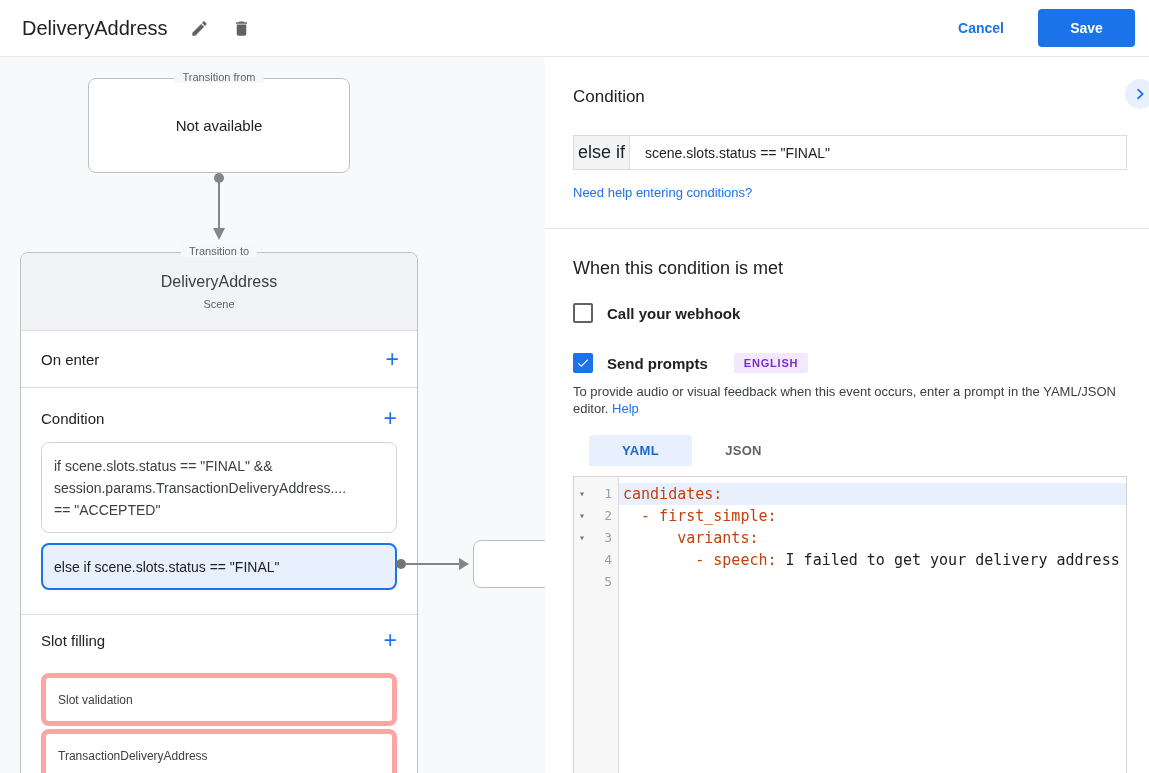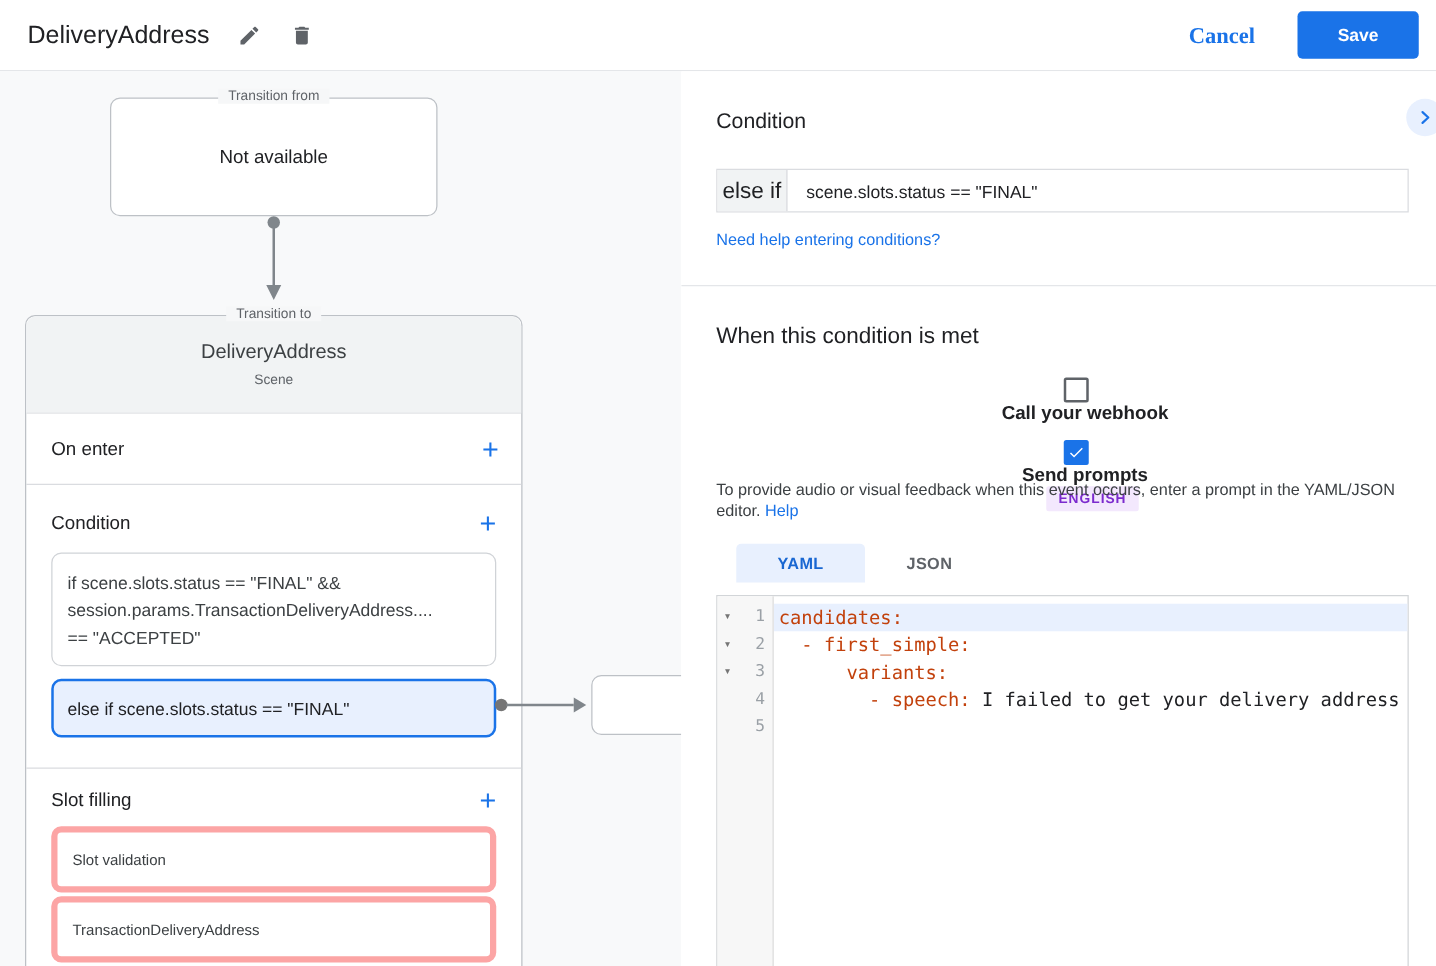--- a/index.html
+++ b/index.html
@@ -7,21 +7,21 @@
     font-family:"Liberation Sans", sans-serif; color:#202124; }
 
   
   .topbar { position:absolute; left:0; top:0; width:1149px; height:57px; background:#fff;
     border-bottom:1px solid #e4e6e9; display:flex; align-items:center; padding:0 14px 0 22px; }
   .topbar-title { font-size:20px; color:#202124; }
   .topbar-icons { display:flex; align-items:center; gap:22px; margin-left:22px; }
   .icon-btn { width:20px; height:20px; cursor:pointer; display:flex; align-items:center; justify-content:center; }
   .icon-btn svg { fill:#5f6368; }
   .topbar-spacer { flex:1; }
-  .btn-cancel { color:#1a73e8; font-size:18px; font-weight:bold; padding:9px 16px; cursor:pointer; border:none; background:transparent; margin-right:18px; font-family:Liberation Serif, serif; }
+  .btn-cancel { color:#1a73e8; font-size:14px; font-weight:bold; padding:9px 16px; cursor:pointer; border:none; background:transparent; margin-right:18px; font-family:Liberation Sans, sans-serif; }
   .btn-save { background:#1a73e8; color:#fff; font-size:14px; font-weight:bold; border:none; border-radius:4px;
     width:97px; height:38px; cursor:pointer; font-family:inherit; }
 
   
   .flow-panel { position:absolute; left:0; top:57px; width:545px; height:716px; background:#f8f9fa; overflow:hidden; }
 
   .legend { position:absolute; top:-8px; left:50%; transform:translateX(-50%);
     font-size:11px; color:#5f6368; background:#f6f7f8; padding:0 8px; white-space:nowrap; }
 
   .from-box { position:absolute; left:88px; top:21px; width:262px; height:95px; background:#fff;
@@ -48,21 +48,21 @@
   .section-condition { padding:20px 20px 24px 20px; border-bottom:1px solid #dadce0; }
   .section-head { display:flex; align-items:center; justify-content:space-between; margin-bottom:14px; padding-right:-2px; }
   .cond-box { border:1px solid #d0d3d7; border-radius:8px; background:#fff; padding:12px 12px;
     font-size:14px; color:#3c4043; line-height:22px; white-space:pre-line; height:91px; overflow:hidden; cursor:pointer; }
   .cond-box.selected { margin-top:10px; height:47px; background:#e8f0fe; border:2px solid #1a73e8;
     display:flex; align-items:center; padding:0 11px; color:#202124; white-space:nowrap; }
 
   .section-slot { padding:15px 20px 10px 20px; }
   .slot-box { border:5px solid #fca5a5; border-radius:8px; background:#fff; height:53px; margin-bottom:3px;
     display:flex; align-items:center; padding:0 12px; font-size:12px; color:#3c4043; cursor:pointer; }
-  .section-slot .section-head { margin-bottom:11px; }
+  .section-slot .section-head { margin-bottom:23px; }
 
   .harrow-dot { position:absolute; left:396px; top:502px; width:10px; height:10px; border-radius:50%; background:#757575; }
   .harrow-line { position:absolute; left:405px; top:506px; width:54px; height:2px; background:#80868b; }
   .harrow-head { position:absolute; left:459px; top:501px; width:0; height:0;
     border-top:6px solid transparent; border-bottom:6px solid transparent; border-left:10px solid #80868b; }
   .target-box { position:absolute; left:473px; top:483px; width:85px; height:48px; background:#fff;
     border:1px solid #bdc1c6; border-radius:8px; }
 
   
   .detail-panel { position:absolute; left:545px; top:57px; width:604px; height:716px; background:#fff; overflow:hidden; }
@@ -76,21 +76,21 @@
     align-items:center; justify-content:center; font-size:18px; color:#202124; }
   .cond-value { flex:1; display:flex; align-items:center; padding-left:15px; font-size:14px; color:#202124; }
 
   .link { color:#1a73e8; font-size:13px; text-decoration:none; cursor:pointer; }
   .help-row { margin-top:13px; }
 
   .divider { position:absolute; left:0; top:171px; width:604px; height:1px; background:#e4e6e9; }
 
   .when-heading { margin-top:57px; font-size:18px; color:#202124; }
 
-  .check-row { display:flex; align-items:center; margin-top:23px; height:22px;flex-direction:column; }
+  .check-row { display:flex; align-items:center; margin-top:23px; height:22px; }
   .check-row + .check-row { margin-top:28px; }
   .checkbox { width:20px; height:20px; border:2px solid #5f6368; border-radius:2px; background:#fff; cursor:pointer; flex:none; }
   .checkbox.checked { border:none; background:#1a73e8; display:flex; align-items:center; justify-content:center; }
   .check-label { margin-left:14px; font-size:15px; font-weight:bold; color:#202124; }
   .lang-badge { margin-left:26px; background:#f3e8fd; color:#7c2bce; font-size:11px; font-weight:bold;
     letter-spacing:0.8px; padding:4px 10px; border-radius:2px; }
 
   .desc { margin-top:9px; width:551px; font-size:13px; color:#3c4043; line-height:17px; }
 
   .tabs { margin-top:18px; display:flex;padding-left:16px; }

